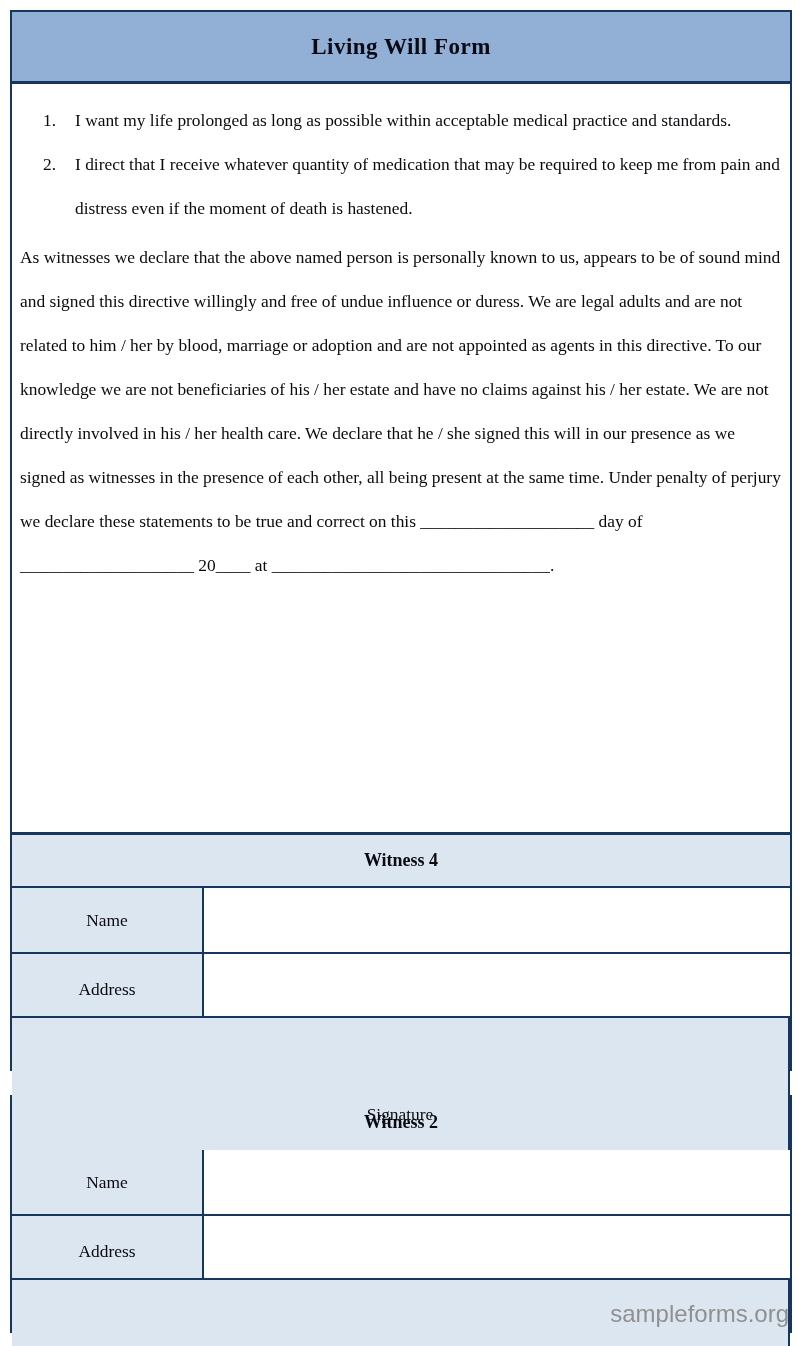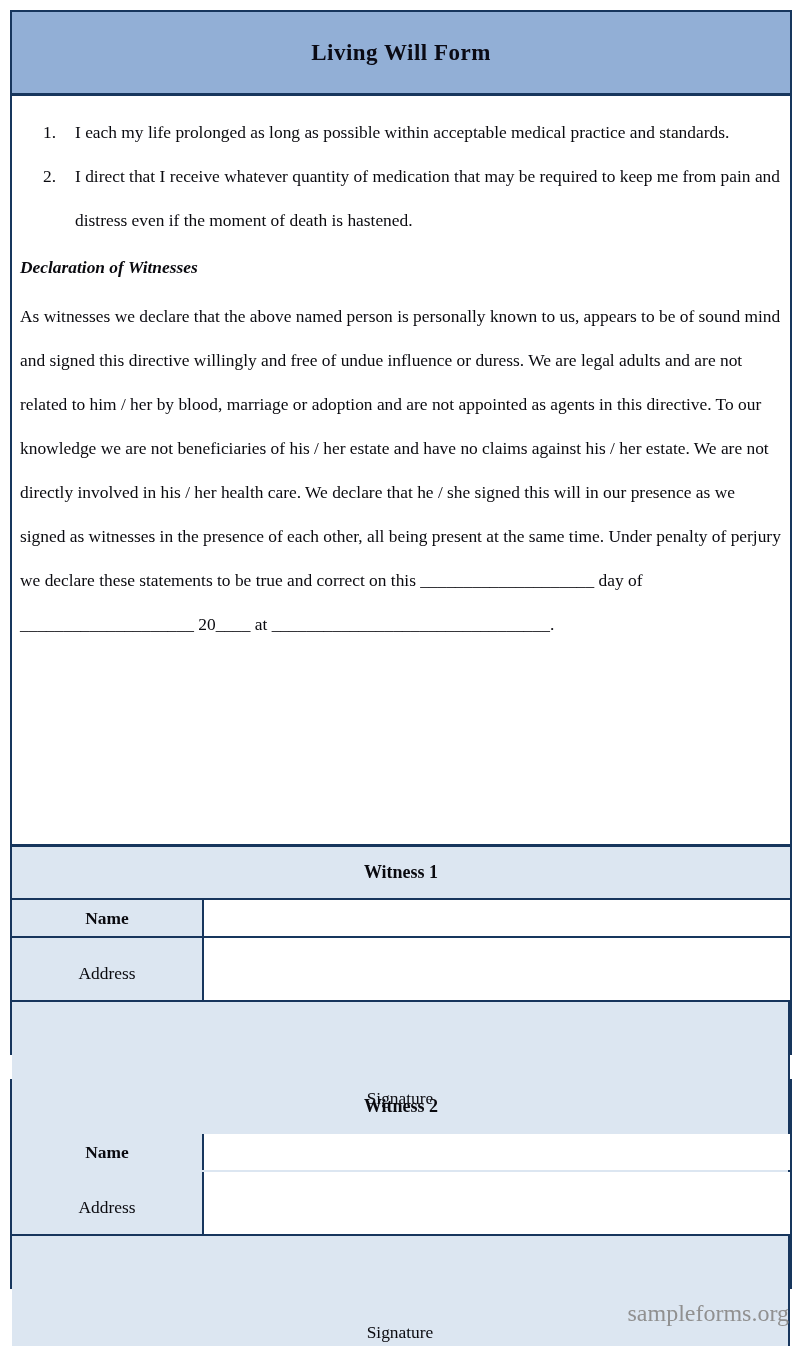--- a/index.html
+++ b/index.html
@@ -15,21 +15,21 @@
   .doc-box {
     margin: 0 10px;
     border: 2px solid #17365d;
     background: #ffffff;
   }
   .box-main { margin-top: 10px; }
   .box-witness2 { margin-top: 24px; }
 
   
   .title-bar {
-    height: 84px;
+    height: 72px;
     background: #92afd6;
     border-bottom: 3px solid #17365d;
     display: flex;
     align-items: center;
     justify-content: center;
   }
   .title-bar h1 {
     font-size: 23px;
     font-weight: bold;
     letter-spacing: 0.5px;
@@ -84,64 +84,63 @@
     display: flex;
     align-items: center;
     justify-content: center;
     font-size: 17.4px;
   }
   .wt-label.align-bottom {
     align-items: flex-end;
     padding-bottom: 16px;
   }
   .wt-value { flex: 1; background: #ffffff; }
-  .row-name  { height: 38px; font-weight: bold; }
+  .row-name  { height: 66px; }
   .row-address { height: 64px; }
   .row-signature { height: 51px; flex-direction: column; }
 
   
   .watermark {
     position: absolute;
     right: 13px;
     top: 1300px;
-    font-family: Liberation Serif, serif;
+    font-family: Liberation Sans, sans-serif;
     font-size: 24px;
     color: #909090;
   }
 </style>
 </head>
 <body>
 
 <div class="doc-box box-main">
 
   <header class="title-bar">
     <h1>Living Will Form</h1>
   </header>
 
   <section class="form-body">
 
     <div class="directive">
       <span class="num">1.</span>
-      <span class="txt">I each my life prolonged as long as possible within acceptable medical practice and standards.</span>
+      <span class="txt">I want my life prolonged as long as possible within acceptable medical practice and standards.</span>
     </div>
 
     <div class="directive">
       <span class="num">2.</span>
       <span class="txt">I direct that I receive whatever quantity of medication that may be required to keep me from pain and distress even if the moment of death is hastened.</span>
     </div>
 
 
-    <h2 class="decl-heading">Declaration of Witnesses</h2>
 
     <p class="decl-body">As witnesses we declare that the above named person is personally known to us, appears to be of sound mind and signed this directive willingly and free of undue influence or duress. We are legal adults and are not related to him / her by blood, marriage or adoption and are not appointed as agents in this directive. To our knowledge we are not beneficiaries of his / her estate and have no claims against his / her estate. We are not directly involved in his / her health care. We declare that he / she signed this will in our presence as we signed as witnesses in the presence of each other, all being present at the same time. Under penalty of perjury we declare these statements to be true and correct on this ____________________ day of ____________________ 20____ at ________________________________.</p>
 
   </section>
 
   <div class="witness-table">
-    <div class="wt-title">Witness 1</div>
+    <div class="wt-title">Witness 4</div>
 
     <div class="wt-row row-name bordered">
       <div class="wt-label">Name</div>
       <div class="wt-value"></div>
     </div>
 
     <div class="wt-row row-address bordered">
       <div class="wt-label align-bottom">Address</div>
       <div class="wt-value"></div>
     </div>

